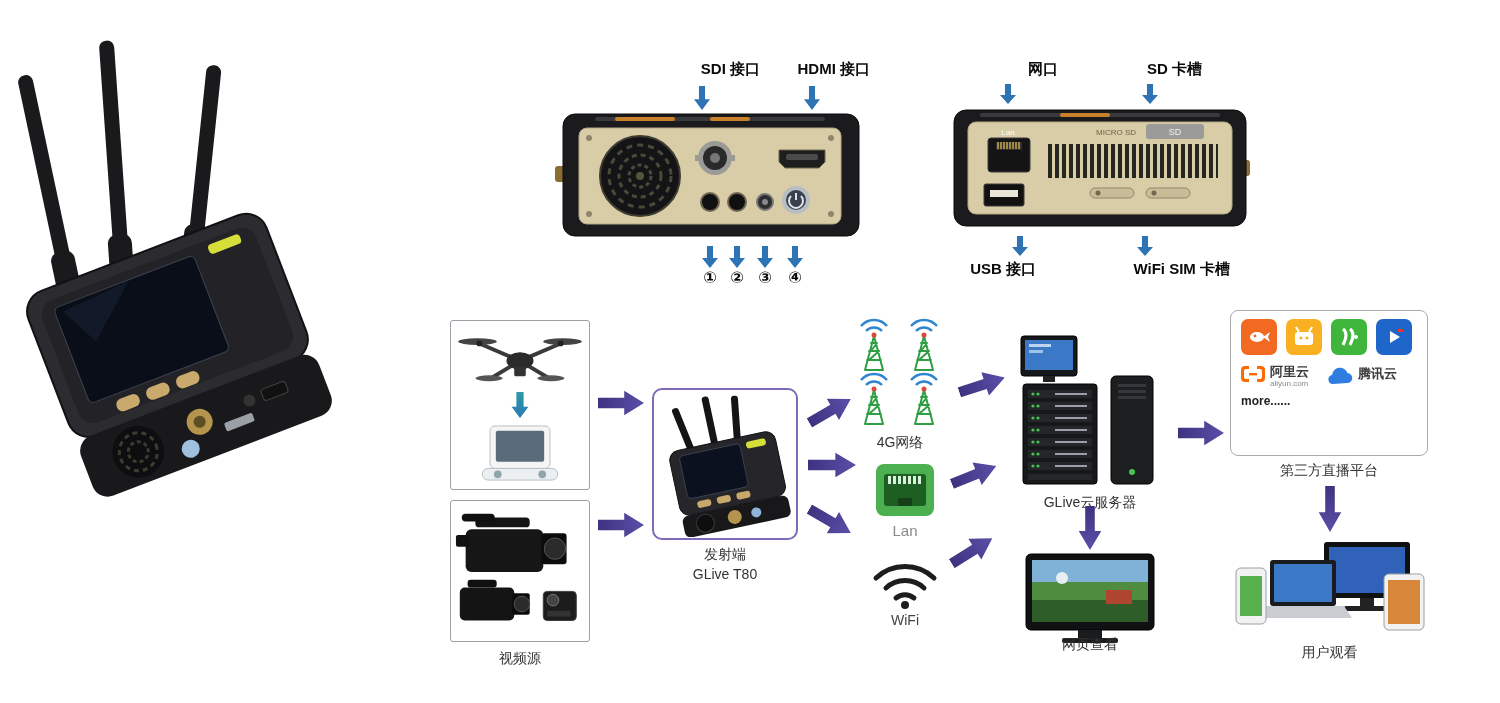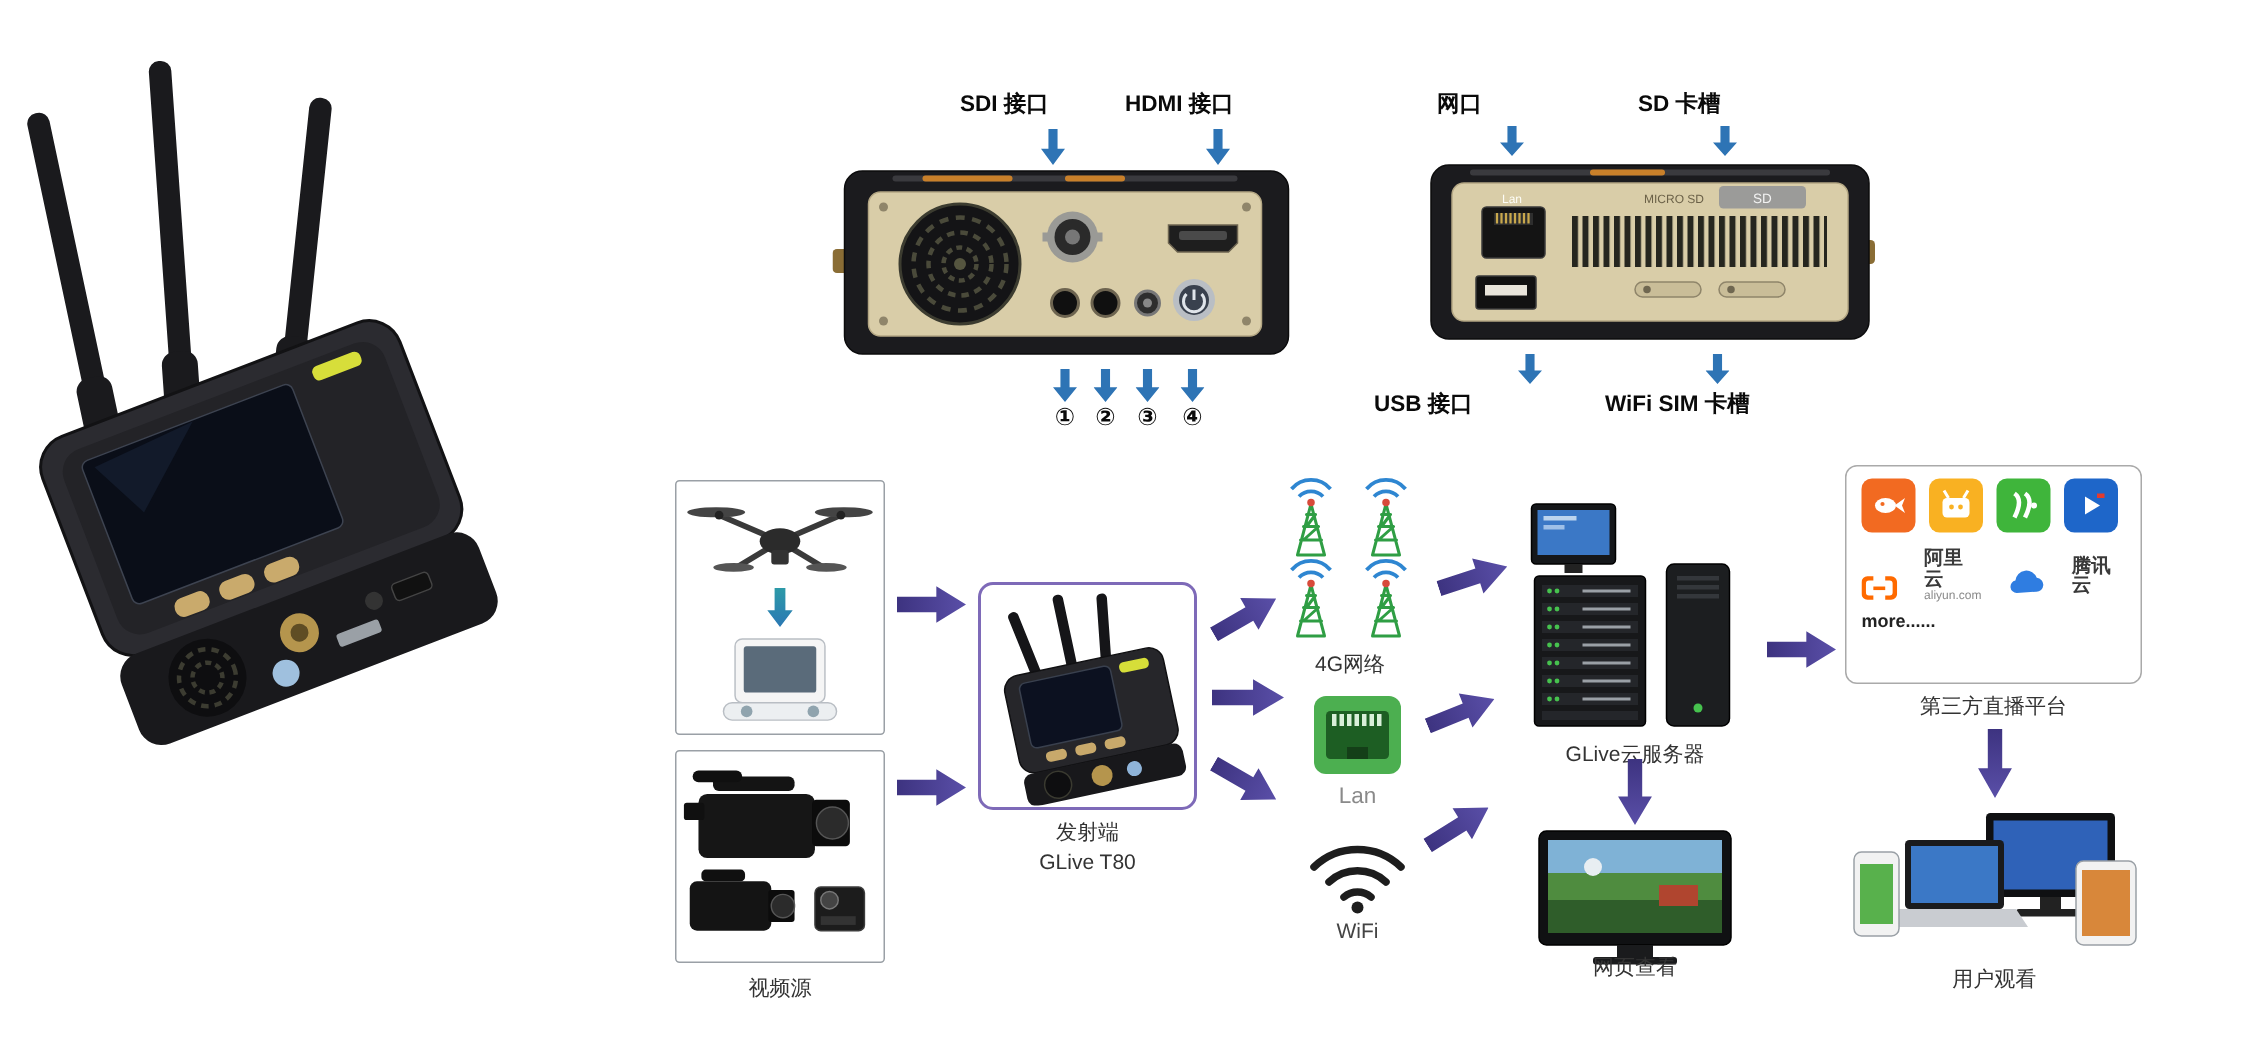--- a/index.html
+++ b/index.html
@@ -1,38 +1,38 @@
 <!DOCTYPE html>
 <html><head>
 <meta charset="utf-8">
 <style>
   *{margin:0;padding:0;box-sizing:border-box}
   html,body{background:#fff}
   body{font-family:"Liberation Sans","DejaVu Sans",sans-serif;color:#111}
   .canvas{position:relative;width:1500px;height:703px;background:#fff;overflow:hidden}
   .abs{position:absolute}
-  .panel-lbl{font-weight:bold;font-size:15px;color:#0a0a0a;text-align:left;white-space:nowrap}
+  .panel-lbl{font-weight:bold;font-size:15px;color:#0a0a0a;text-align:right;white-space:nowrap}
   .flow-lbl{font-size:14px;color:#333;text-align:center;white-space:nowrap}
   .flow-lbl.gray{color:#8a8a8a;font-size:15px}
   .flow-lbl.dark{color:#444}
   .callout-num{font-size:16px;font-weight:bold;color:#0a0a0a;text-align:center}
   .note{font-size:14px;font-weight:bold;color:#0a0a0a;white-space:nowrap}
   .note span{margin-right:6px}
   .note .gap{margin-right:16px}
   .barrow{background:#2e74b5;clip-path:polygon(31% 0,69% 0,69% 55%,100% 55%,50% 100%,0 55%,31% 55%)}
   .parrow{background:linear-gradient(90deg,#3d3380,#5a4fa8);clip-path:polygon(0 30%,57% 30%,57% 3%,100% 50%,57% 97%,57% 70%,0 70%)}
   .parrow-down{background:linear-gradient(180deg,#3d3380,#5a4fa8);clip-path:polygon(30% 0,70% 0,70% 57%,97% 57%,50% 100%,3% 57%,30% 57%)}
   .tarrow-down{background:linear-gradient(180deg,#2d9aa8,#2b78b4);clip-path:polygon(30% 0,70% 0,70% 57%,97% 57%,50% 100%,3% 57%,30% 57%)}
   .wbox{background:#fff;border:1px solid #9aa0a6;border-radius:3px;display:flex;flex-direction:column;align-items:center;justify-content:space-around;padding:4px}
   .txbox{background:#fff;border:2px solid #7e6ab8;border-radius:10px;display:flex;align-items:center;justify-content:center}
   .platform-box{background:#fff;border:1px solid #aaa;border-radius:8px;padding:8px 10px}
   .tile-row{display:flex;gap:9px;margin-bottom:10px}
   .tile{width:36px;height:36px;border-radius:7px;display:flex;align-items:center;justify-content:center}
   .brand-row{display:flex;align-items:center;gap:18px;margin-bottom:6px}
-  .brand{display:flex;align-items:flex-end;gap:18px}
+  .brand{display:flex;align-items:flex-start;gap:5px}
   .brand-name{font-size:13px;font-weight:bold;color:#3a3a3a;line-height:1.05}
   .brand-sub{font-size:8px;color:#8a8a8a}
   .more{font-size:12px;font-weight:bold;color:#222}
   svg{display:block}
 </style>
 </head>
 <body>
 
 <div class="canvas">
 

